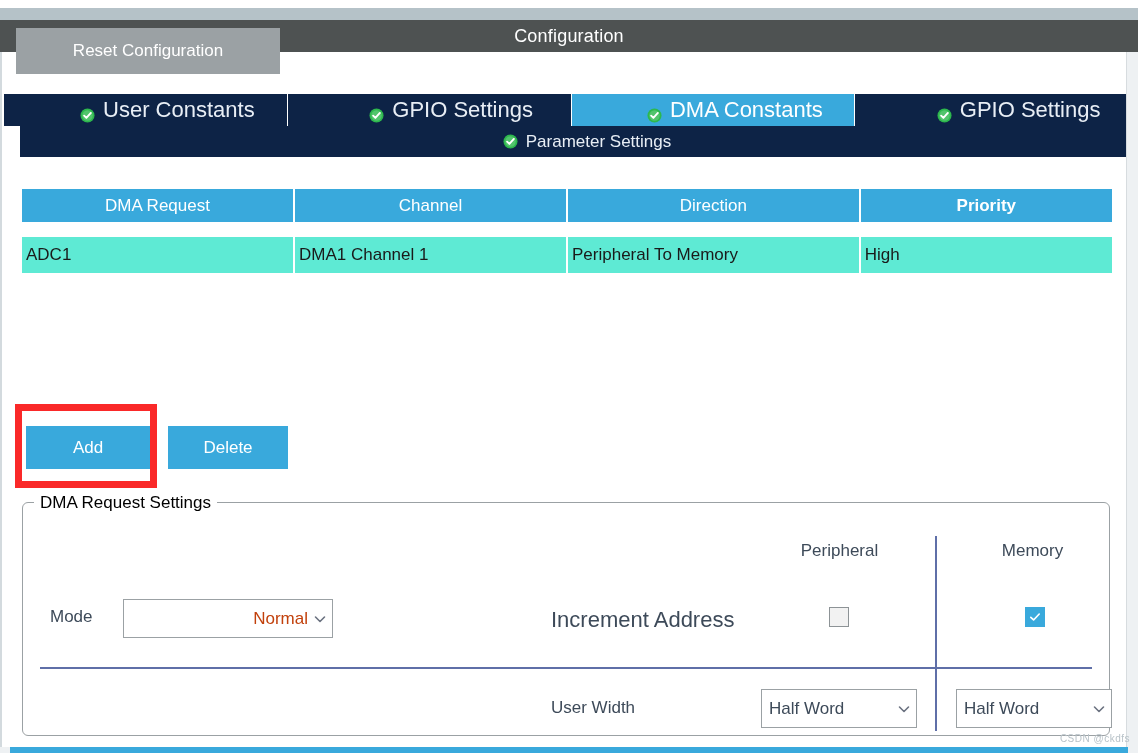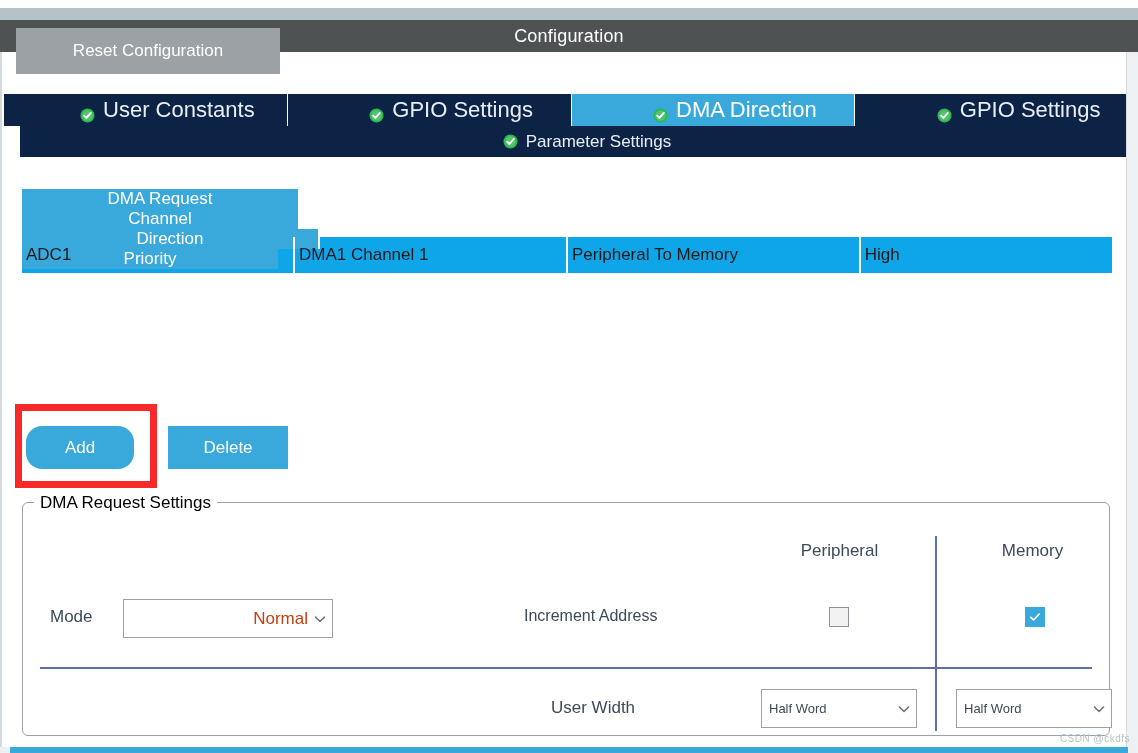--- a/index.html
+++ b/index.html
@@ -125,39 +125,38 @@
 
   
   .dma-table {
     position: absolute;
     left: 22px; top: 181px;
     width: 1090px;
   }
   .dma-head {
     display: flex;
     height: 33px;
-    flex-direction: column;
   }
   .dma-head .cell {
     background: #39a9dc;
     color: #ffffff;
     font-size: 17px;
     display: flex;
     align-items: center;
     justify-content: center;
     border-right: 2px solid #ffffff;
     box-sizing: border-box;
     cursor: pointer;
   }
-  .dma-head .cell:last-child { border-right: none; }
+  .dma-head .cell:last-child { border-right: none; font-weight: bold; }
   .dma-row {
     display: flex;
     height: 36px;
     margin-top: 15px;
-    background: #0ea5e9;
+    background: #5eead4;
     cursor: pointer;
   }
   .dma-row .cell {
     color: #1a1a1a;
     font-size: 17px;
     display: flex;
     align-items: center;
     padding-left: 4px;
     border-right: 2px solid #ffffff;
     box-sizing: border-box;
@@ -175,21 +174,21 @@
     background: #39a9dc;
     color: #ffffff;
     font-size: 17px;
     border: none;
     display: flex;
     align-items: center;
     justify-content: center;
     cursor: pointer;
     box-sizing: border-box;
   }
-  .btn-add { left: 26px; top: 418px; width: 108px; border-radius: 16px; }
+  .btn-add { left: 26px; top: 418px; width: 124px; }
   .btn-del { left: 168px; top: 418px; width: 120px; }
 
   
   .annot-box {
     position: absolute;
     left: 15px; top: 396px;
     width: 142px; height: 84px;
     border: 7px solid #fa2929;
     box-sizing: border-box;
     pointer-events: none;
@@ -267,23 +266,23 @@
     width: 24px; height: 100%;
     display: flex;
     align-items: center;
     justify-content: center;
     flex: 0 0 auto;
   }
 
   
   .inc-label {
     position: absolute;
-    left: 524px; top: 599px;
+    left: 551px; top: 599px;
     color: #3d4a59;
-    font-size: 16px;
+    font-size: 22px;
   }
   .cb {
     position: absolute;
     top: 599px;
     width: 20px; height: 20px;
     box-sizing: border-box;
     cursor: pointer;
   }
   .cb-off {
     left: 829px;
@@ -314,21 +313,21 @@
     background: #ffffff;
     box-sizing: border-box;
     display: flex;
     align-items: center;
     cursor: pointer;
   }
   .dw-select .val {
     flex: 1 1 auto;
     padding-left: 7px;
     color: #3d4a59;
-    font-size: 13px;
+    font-size: 17px;
   }
   .dw-periph { left: 761px; }
   .dw-mem    { left: 956px; }
 
   
   .vscroll {
     position: absolute;
     right: 0; top: 44px;
     width: 12px; height: 698px;
     background: #eef1f3;
@@ -404,21 +403,21 @@
     </div>
 
     <div class="tab active">
       <span class="chk-circle">
         <svg viewBox="0 0 16 16" width="15" height="15">
           <circle cx="8" cy="8" r="7.5" fill="#2db84d"></circle>
           <circle cx="8" cy="8" r="5.6" fill="#ffffff" opacity="0.18"></circle>
           <path d="M4.4 8.2 L6.8 10.6 L11.6 5.2" fill="none" stroke="#ffffff" stroke-width="2" stroke-linecap="round" stroke-linejoin="round"></path>
         </svg>
       </span>
-      <span>DMA Direction</span>
+      <span>DMA Constants</span>
     </div>
 
     <div class="tab">
       <span class="chk-circle">
         <svg viewBox="0 0 16 16" width="15" height="15">
           <circle cx="8" cy="8" r="7.5" fill="#2db84d"></circle>
           <circle cx="8" cy="8" r="5.6" fill="#ffffff" opacity="0.18"></circle>
           <path d="M4.4 8.2 L6.8 10.6 L11.6 5.2" fill="none" stroke="#ffffff" stroke-width="2" stroke-linecap="round" stroke-linejoin="round"></path>
         </svg>
       </span>

